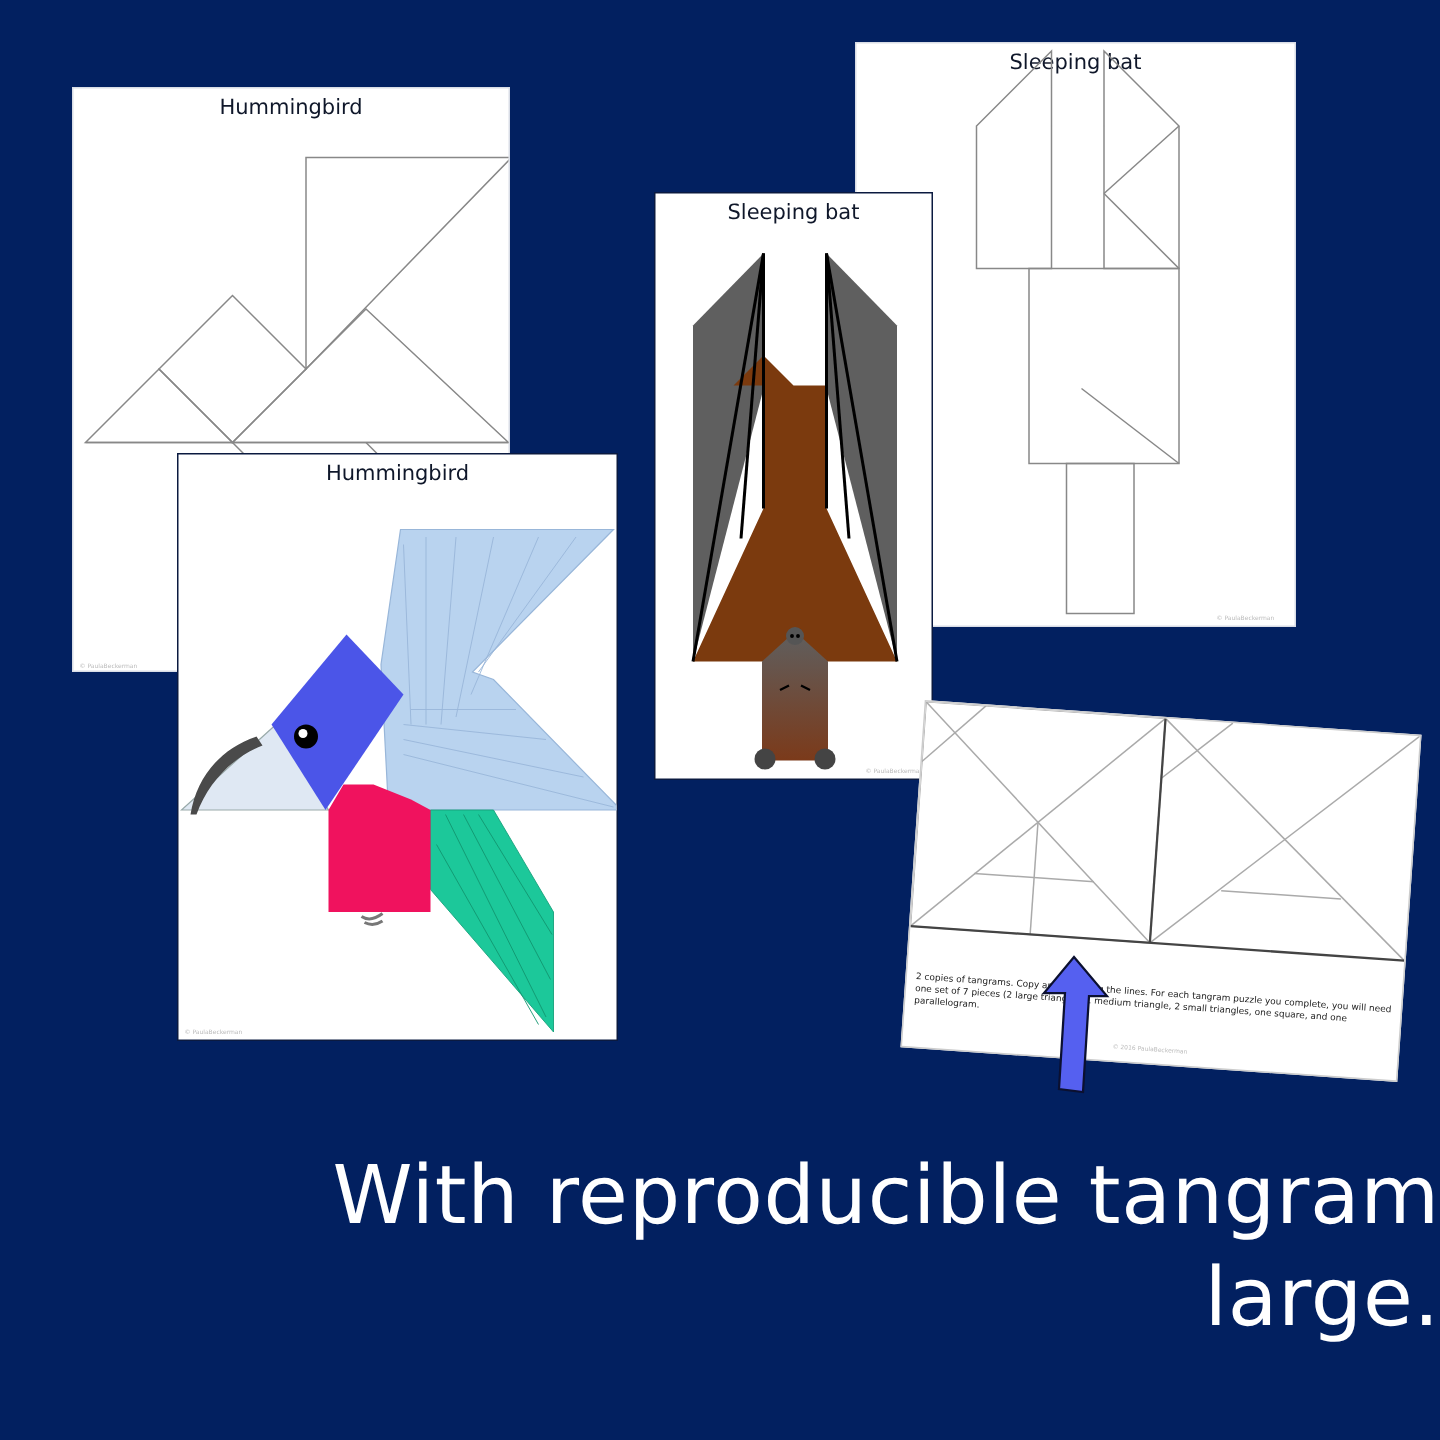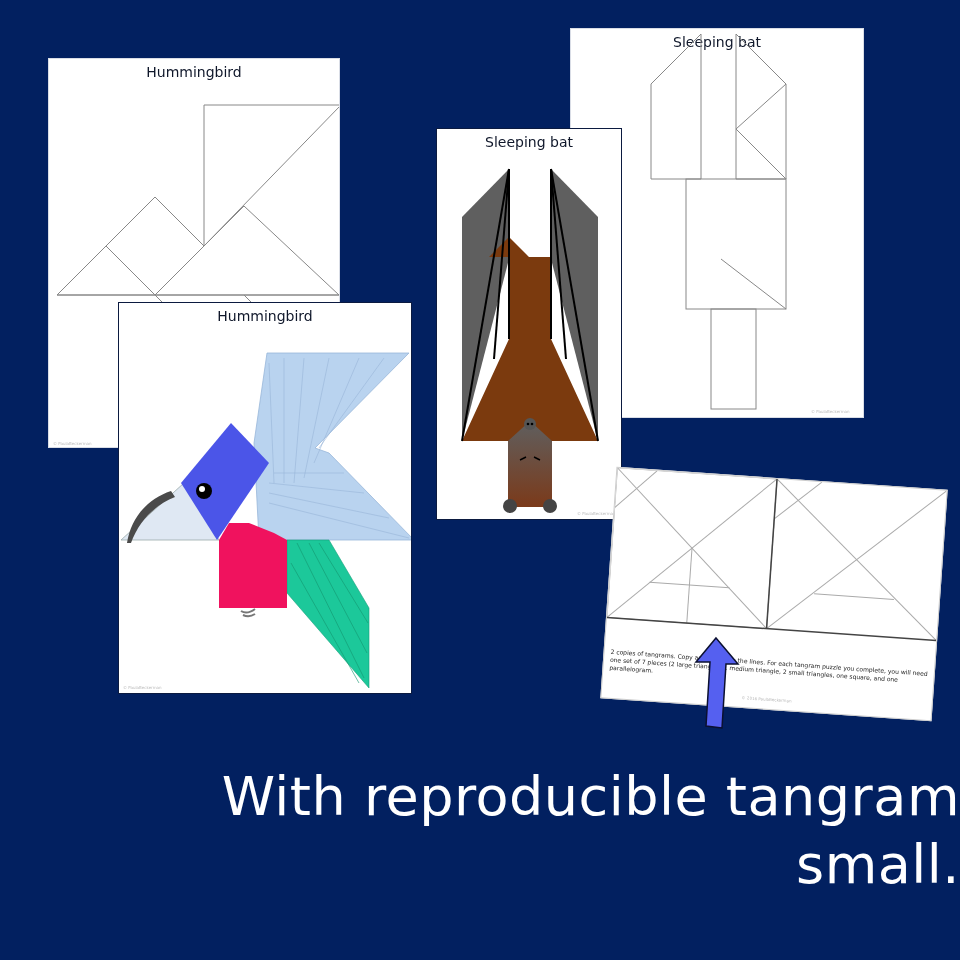--- a/index.html
+++ b/index.html
@@ -136,14 +136,14 @@
   <div class="sheet-text">2 copies of tangrams.  Copy and cut along the lines.  For each tangram puzzle you complete, you will need one set of 7 pieces (2 large triangles, 1 medium triangle, 2 small triangles, one square, and one parallelogram.</div>
   <div class="sheet-credit">© 2016 PaulaBeckerman</div>
 </div>
 
 <svg class="arrow" viewBox="0 0 50 94">
   <polygon points="26,2 48,28 36,28 32,92 16,90 20,26 6,26" fill="#5560f0" stroke="#0b1030" stroke-width="1.5"></polygon>
 </svg>
 
 <div class="caption">
   <div>With reproducible tangram</div>
-  <div>small.</div>
+  <div>large.</div>
 </div>
 
 </body></html>

